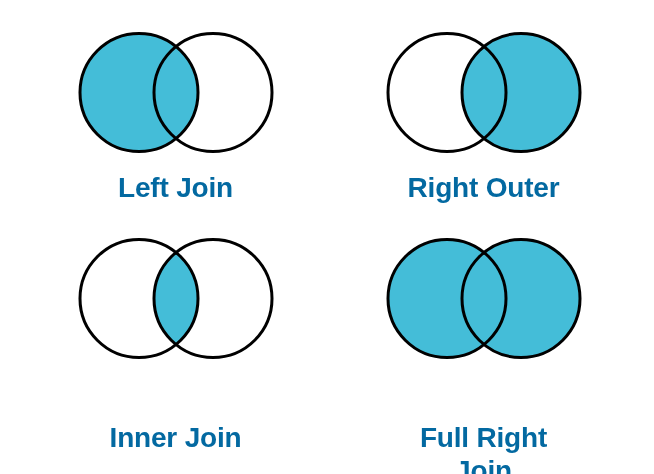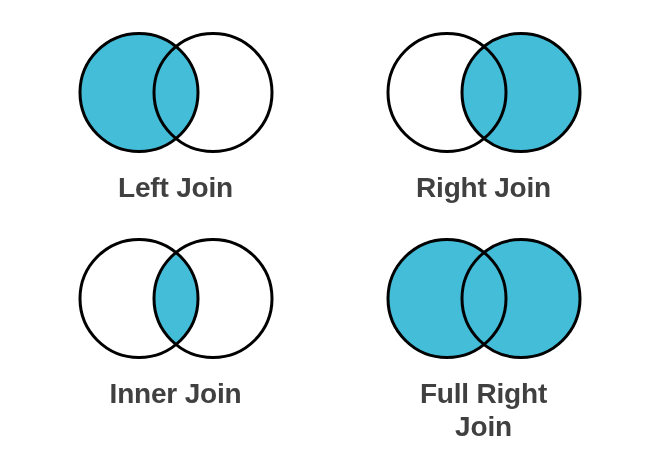--- a/index.html
+++ b/index.html
@@ -19,34 +19,34 @@
     height: 474px;
   }
   .venn-cell {
     position: absolute;
     width: 327px;
     display: flex;
     flex-direction: column;
     align-items: center;
   }
   .cell-r0 { top: 26px; }
-  .cell-r1 { top: 232px; }
+  .cell-r1 { top: 232px; gap: 44px; }
   .cell-c0 { left: 12px; }
   .cell-c1 { left: 320px; }
 
   .venn-svg {
     display: block;
     width: 210px;
     height: 133px;
   }
   .venn-label {
     margin-top: 12px;
     font-size: 28px;
     font-weight: bold;
-    color: #404040;
+    color: #0369a1;
     text-align: center;
     line-height: 1.18;
     letter-spacing: -0.2px;
     white-space: pre-line;
   }
 </style>
 </head>
 <body>
 
 <div id="venn-grid">
@@ -83,21 +83,21 @@
           </clipPath>
       </defs>
       <circle cx="68" cy="66.5" r="59" fill="#ffffff"></circle>
       <circle cx="142" cy="66.5" r="59" fill="#44bdd8"></circle>
       <g clip-path="url(#clipL-rj)">
         <circle cx="142" cy="66.5" r="59" fill="#44bdd8"></circle>
       </g>
       <circle cx="68" cy="66.5" r="59" fill="none" stroke="#000000" stroke-width="3"></circle>
       <circle cx="142" cy="66.5" r="59" fill="none" stroke="#000000" stroke-width="3"></circle>
     </svg>
-    <div class="venn-label">Right Join</div>
+    <div class="venn-label">Right Outer</div>
   </div>
 
   <div class="venn-cell cell-r1 cell-c0">
     <svg class="venn-svg" viewBox="0 0 210 133">
       <defs>
         <clipPath id="clipR-ij">
             <circle cx="142" cy="66.5" r="59"></circle>
           </clipPath>
       </defs>
       <circle cx="68" cy="66.5" r="59" fill="#ffffff"></circle>

